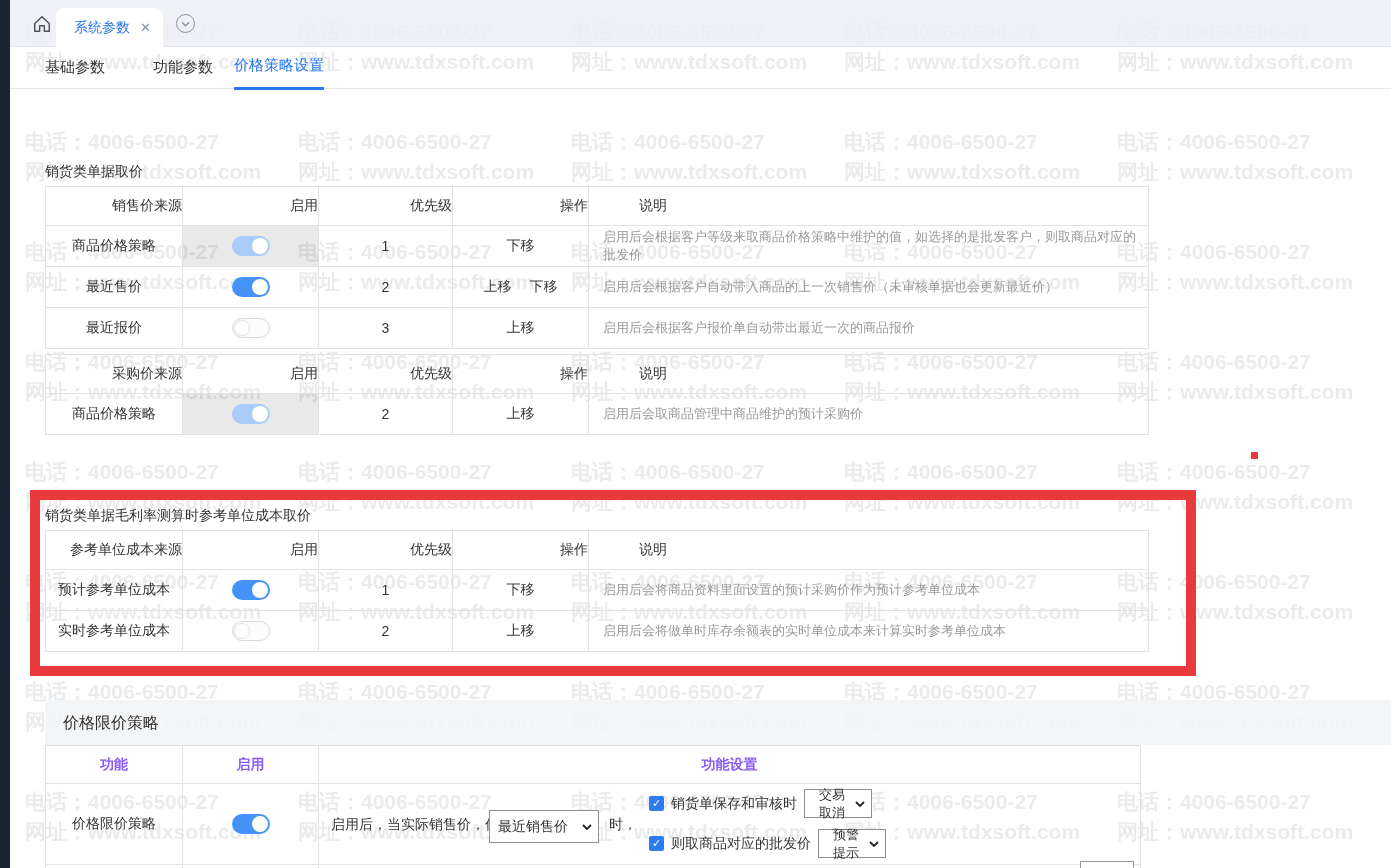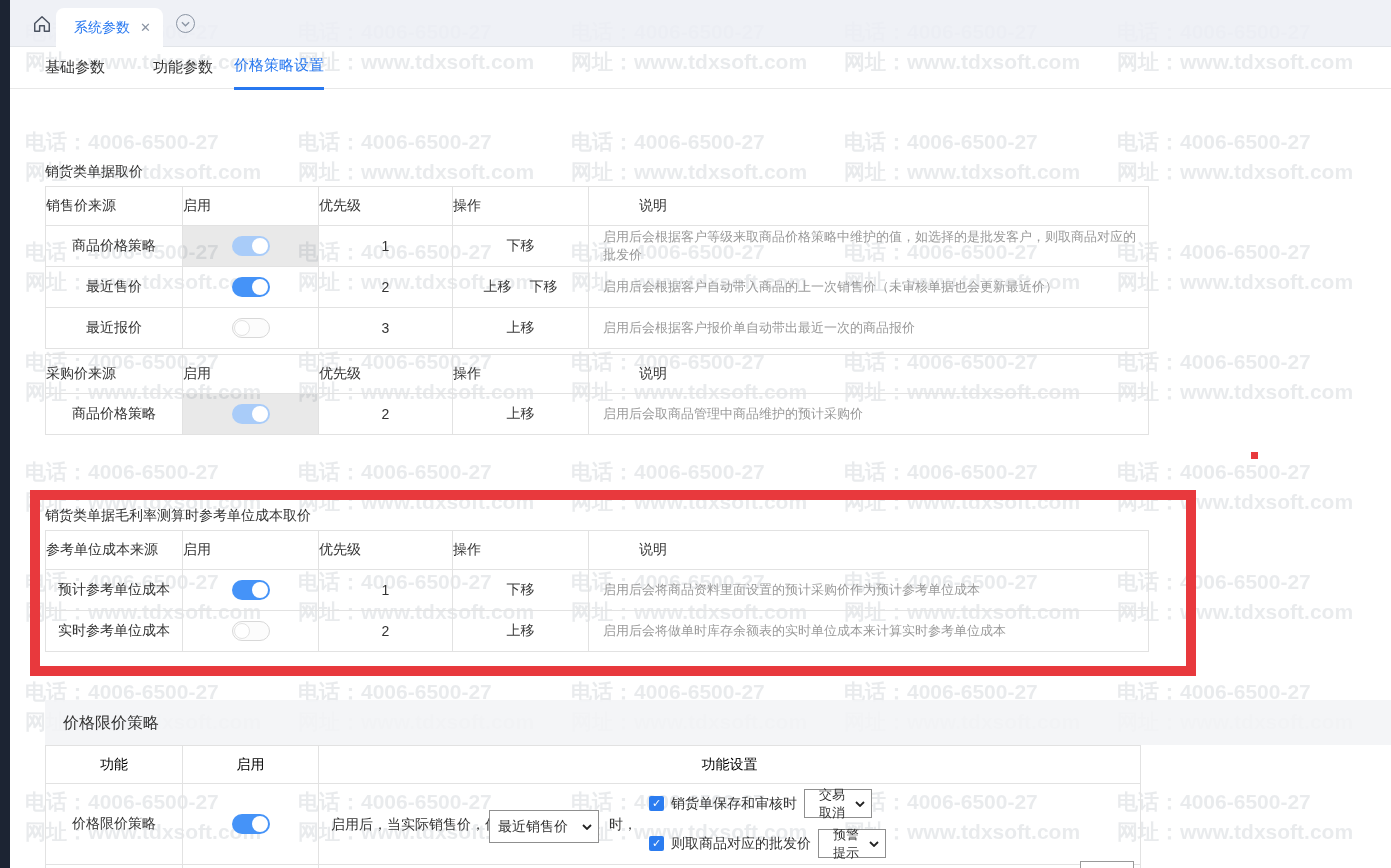--- a/index.html
+++ b/index.html
@@ -29,21 +29,21 @@
   .tabnav-item.active{color:#2878f0;}
   .tabnav-item.active::after{content:'';position:absolute;left:0;right:0;bottom:-1px;height:3px;background:#2878f0;}
   .band{position:absolute;left:45px;right:0;height:45px;background:rgba(243,244,246,0.88);
         font-size:16px;color:#333;line-height:45px;padding-left:18px;box-sizing:border-box;}
   .band1{top:107px;}
   .band2{top:700px;}
   
   .ptable{position:absolute;left:45px;}
   .sub-label{font-size:14px;color:#333;height:24px;line-height:18px;}
   table.ptable-el{border-collapse:collapse;table-layout:fixed;width:1103px;}
-  table.ptable-el th{border:1px solid #e2e2e2;height:38px;font-size:14px;color:#333;font-weight:400;text-align:left;padding:0;}
+  table.ptable-el th{border:1px solid #e2e2e2;height:38px;font-size:14px;color:#333;font-weight:400;text-align:right;padding:0;}
   table.ptable-el td{border:1px solid #e2e2e2;height:40px;font-size:14px;color:#333;text-align:center;padding:0;}
   table.ptable-el th.desc-h{text-align:left;padding-left:50px;}
   table.ptable-el td.desc{text-align:left;padding-left:14px;font-size:13px;color:#9a9a9a;}
   td.cell-disabled{background:rgba(0,0,0,0.085);}
   .move-link{color:#3a3a3a;cursor:pointer;margin:0 9px;}
   
   .toggle{display:inline-block;width:38px;height:20px;border-radius:10px;position:relative;vertical-align:middle;cursor:pointer;box-sizing:border-box;}
   .toggle::after{content:'';position:absolute;width:16px;height:16px;border-radius:50%;background:#fff;top:2px;}
   .toggle.on{background:#4593f8;}
   .toggle.on::after{right:2px;}
@@ -51,21 +51,21 @@
   .toggle.on-disabled::after{right:2px;}
   .toggle.off{background:#fcfcfc;border:1px solid #d8d8d8;}
   .toggle.off::after{left:1px;top:1px;border:1px solid #e3e3e3;box-sizing:border-box;}
   
   .red-box{position:absolute;left:30px;top:490px;width:1166px;height:186px;border:10px solid #e8393d;
            box-sizing:border-box;z-index:3;pointer-events:none;}
   .red-dot{position:absolute;left:1251px;top:452px;width:7px;height:7px;background:#e8393d;z-index:3;}
   
   .limit-wrap{position:absolute;left:45px;top:745px;}
   table.limit-el{border-collapse:collapse;table-layout:fixed;width:1095px;}
-  table.limit-el th{border:1px solid #e2e2e2;height:37px;font-size:14px;color:#000000;font-weight:400;text-align:center;padding:0;}
+  table.limit-el th{border:1px solid #e2e2e2;height:37px;font-size:14px;color:#8b5cf6;font-weight:700;text-align:center;padding:0;}
   table.limit-el td{border:1px solid #e2e2e2;font-size:14px;color:#333;text-align:center;padding:0;}
   .cellwrap{position:relative;width:100%;height:80px;}
   .pre-text{position:absolute;left:12px;top:32px;font-size:14px;color:#333;white-space:nowrap;}
   .post-text{position:absolute;left:290px;top:32px;font-size:14px;color:#333;}
   .sel{display:inline-flex;align-items:center;justify-content:space-between;border:1px solid #8f8f8f;
        background:#fff;box-sizing:border-box;padding:0 6px 0 8px;cursor:pointer;}
   .sel-big{position:absolute;left:170px;top:26px;width:110px;height:33px;font-size:14px;color:#333;}
   .chev{width:10px;height:6px;flex:none;margin-left:4px;}
   .check-group{position:absolute;left:330px;top:5px;display:flex;flex-direction:column;gap:11px;}
   .check-row{display:flex;align-items:center;gap:7px;}

